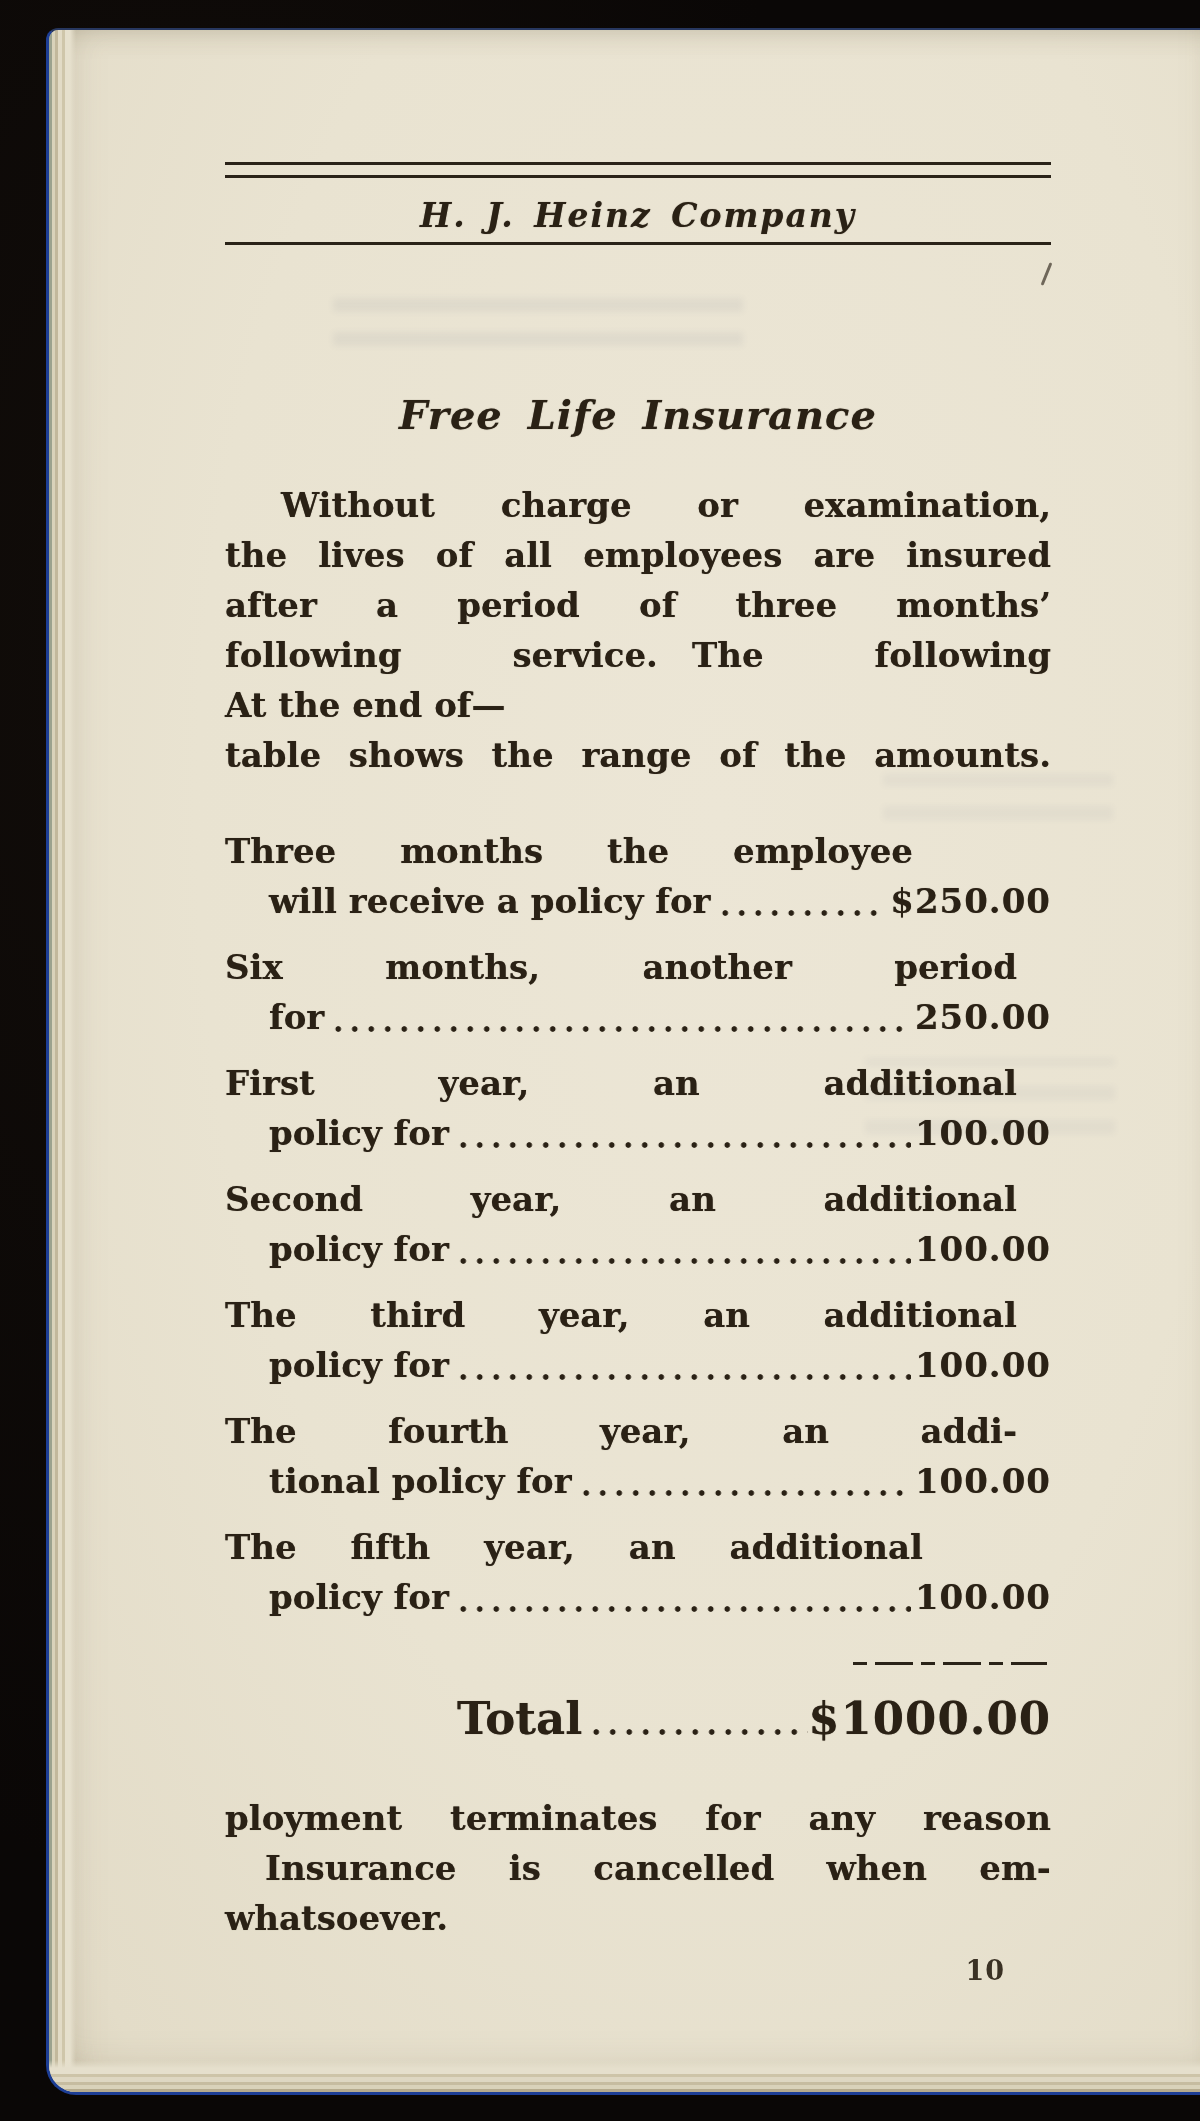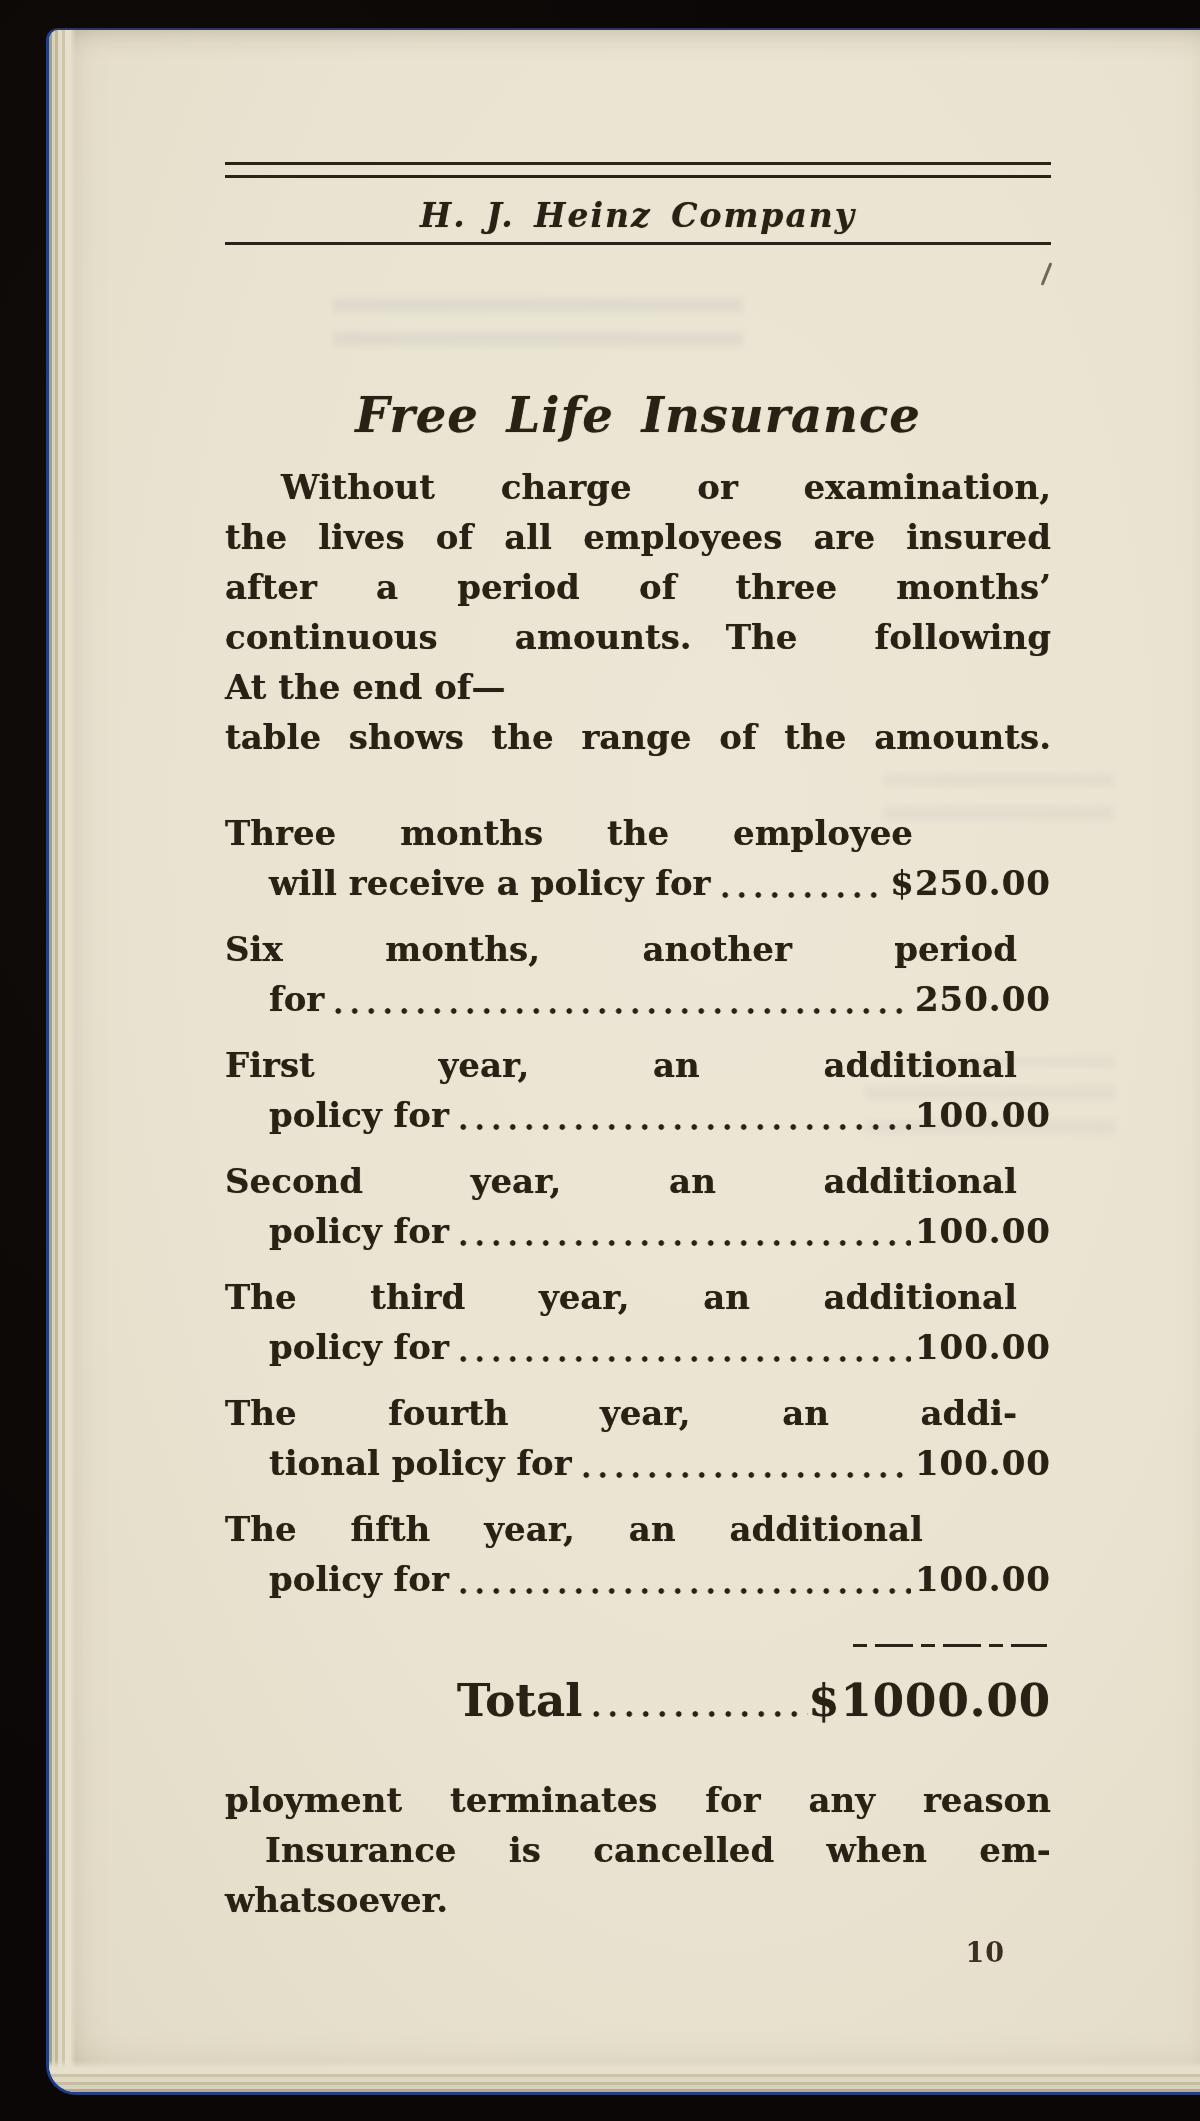--- a/index.html
+++ b/index.html
@@ -81,35 +81,35 @@
     text-align: center;
     font-size: 33px; font-weight: bold; font-style: italic;
     letter-spacing: 2px; word-spacing: 6px;
     line-height: 36px;
     text-shadow: 0 0 1px rgba(42,33,21,.55);
   }
   .rule-single { margin-top: 8px; border-top: 3px solid #2a2318; }
   .title {
     margin: 143px 0 0 0;
     text-align: center;
-    font-size: 48px; font-weight: bold; font-style: italic;
+    font-size: 40px; font-weight: bold; font-style: italic;
     letter-spacing: 1px; word-spacing: 10px;
     line-height: 54px;
     text-shadow: 0 0 1px rgba(42,33,21,.6);
   }
   .para { font-size: 34px; font-weight: bold; }
   .para .pline {
     line-height: 50px;
     text-align: justify;
     text-align-last: justify;
     text-shadow: 0 0 .7px rgba(42,33,21,.6);
   }
   .para .pline.no-just { text-align: left; text-align-last: left; }
   .para .pline.indent { text-indent: 56px; }
-  .intro { margin-top: 20px; }
+  .intro { margin-top: 38px; }
   .closing { margin-top: 48px; }
   .closing .pline.indent { text-indent: 40px; }
   
   .ptable { margin-top: 46px; font-size: 34px; font-weight: bold; }
   .trow { margin-bottom: 16px; }
   .tline1 {
     width: 792px; line-height: 50px;
     text-align: justify; text-align-last: justify;
     text-shadow: 0 0 .7px rgba(42,33,21,.6);
   }
@@ -164,21 +164,21 @@
       <div class="rule-double"></div>
       <div class="running-header">H. J. Heinz Company</div>
       <div class="rule-single"></div>
 
       <h1 class="title">Free Life Insurance</h1>
 
       <div class="para intro">
         <div class="pline indent">Without charge or examination,</div>
         <div class="pline">the lives of all employees are insured</div>
         <div class="pline">after a period of three months’</div>
-        <div class="pline">continuous amounts. The following</div>
+        <div class="pline">following service. The following</div>
         <div class="pline no-just">At the end of—</div>
         <div class="pline">table shows the range of the amounts.</div>
       </div>
 
       <div class="ptable">
 
         <div class="trow n0">
           <div class="tline1">Three months the employee</div>
           <div class="tline2">
             <span>will receive a policy for</span>

